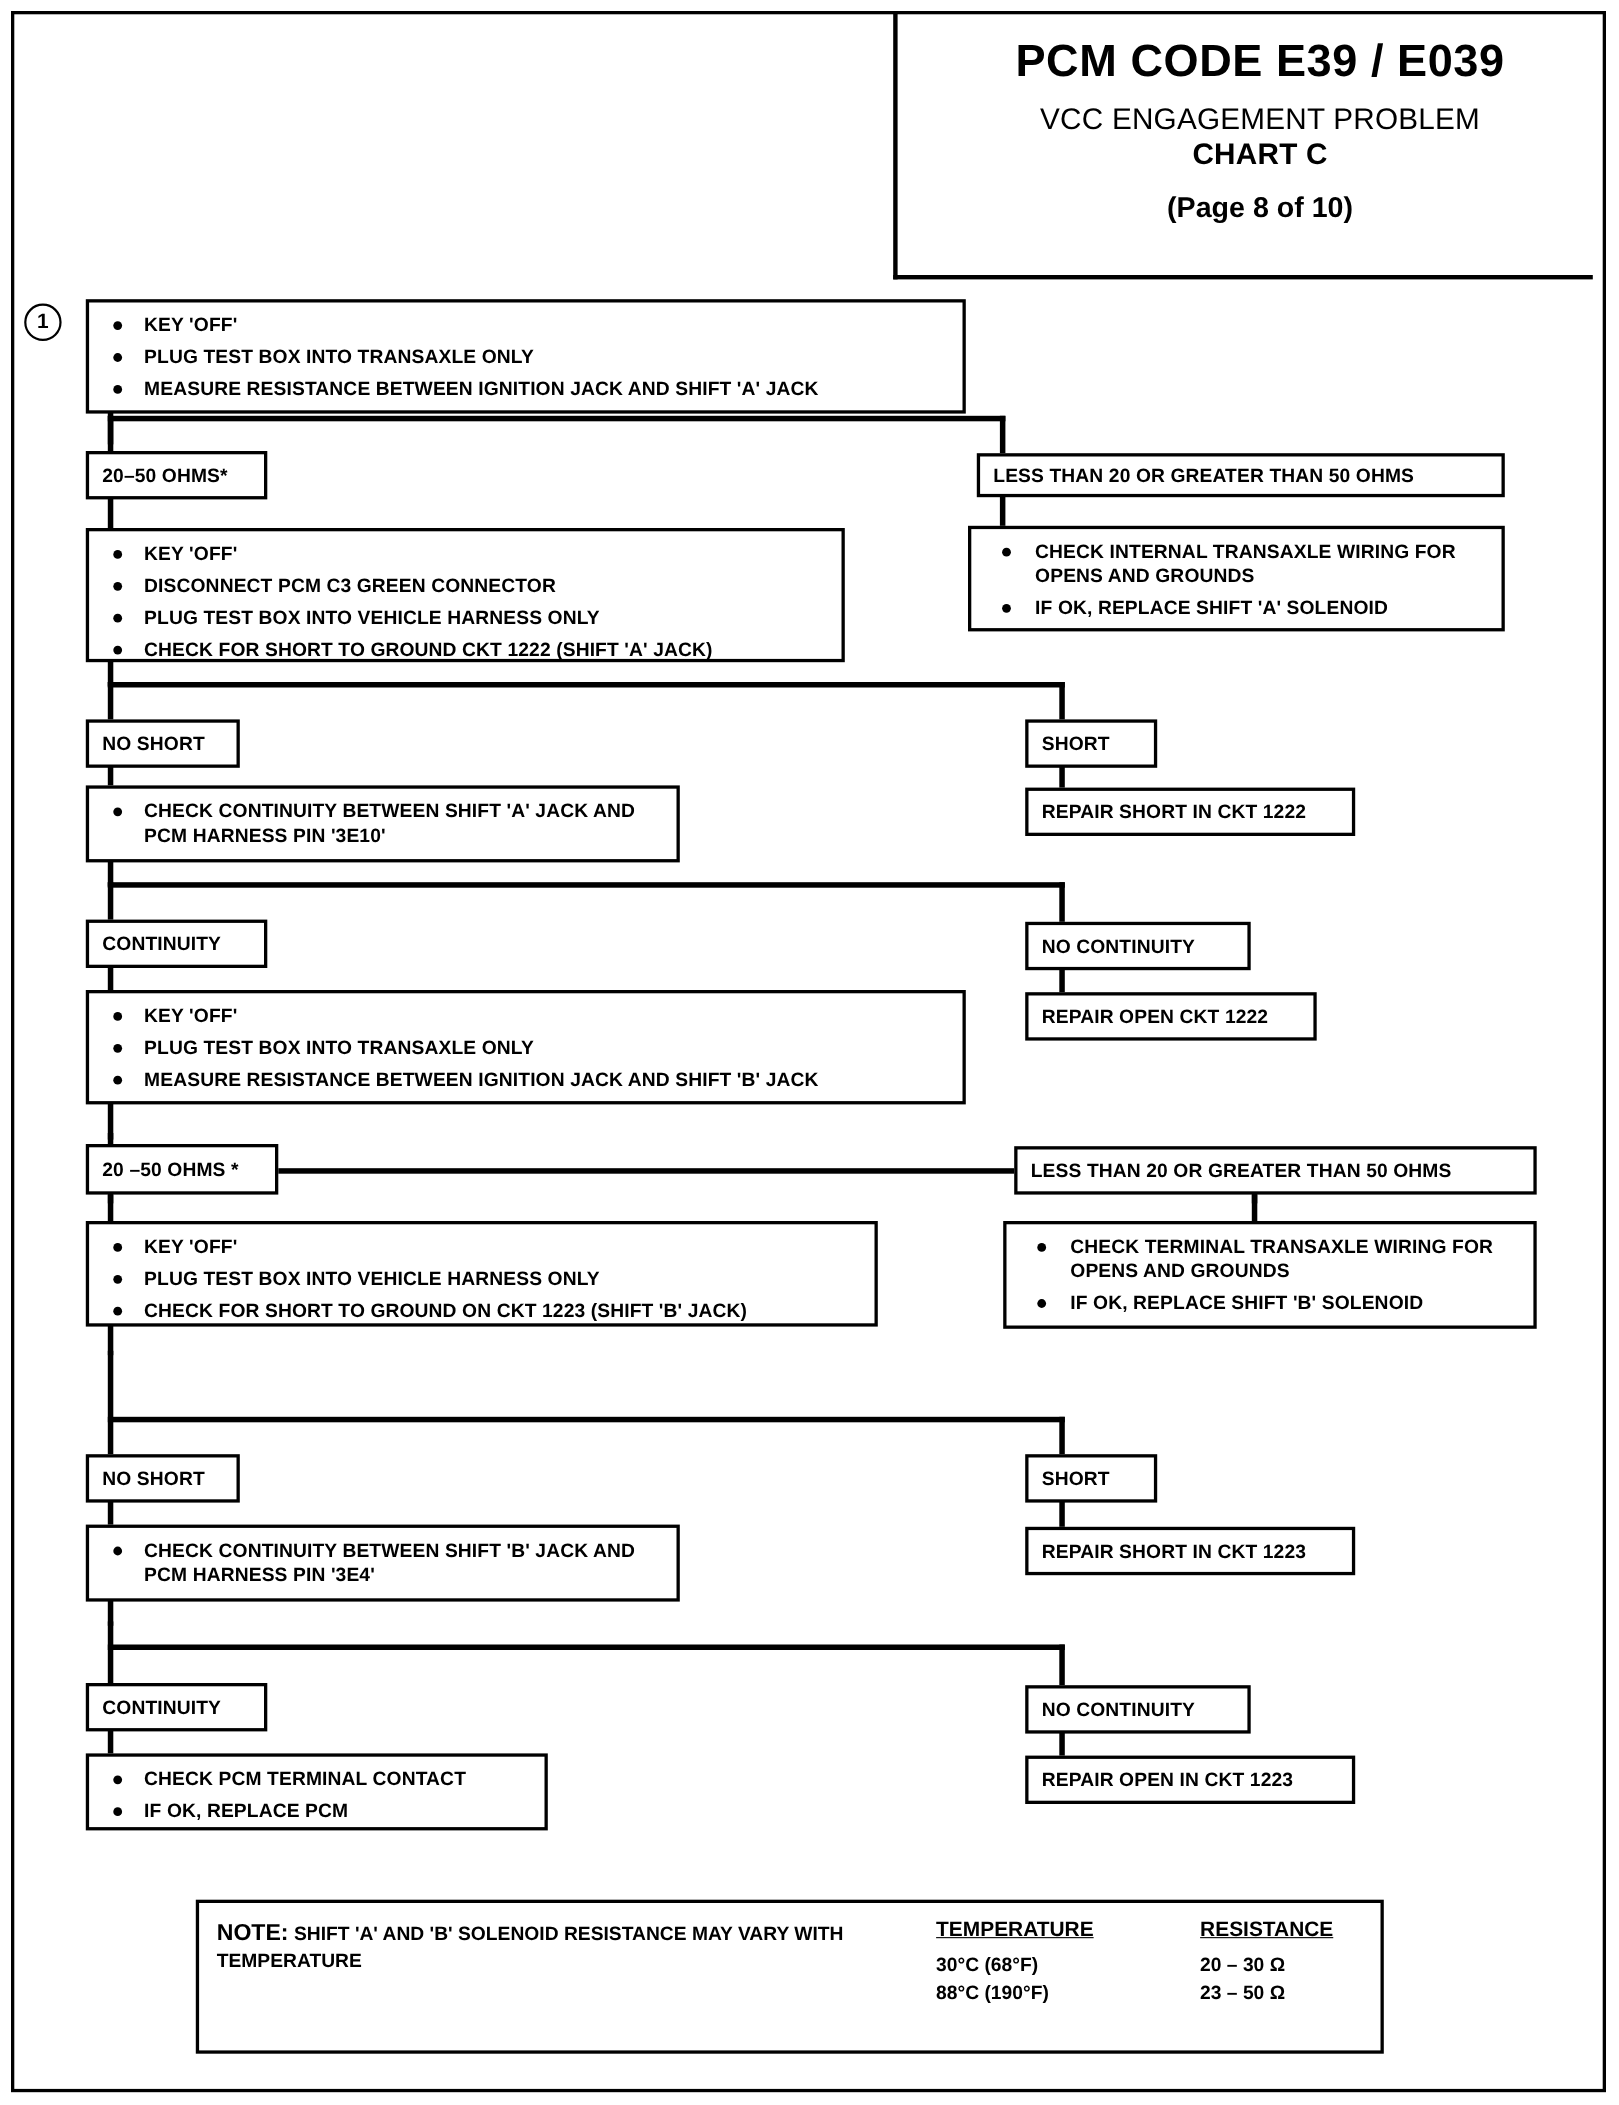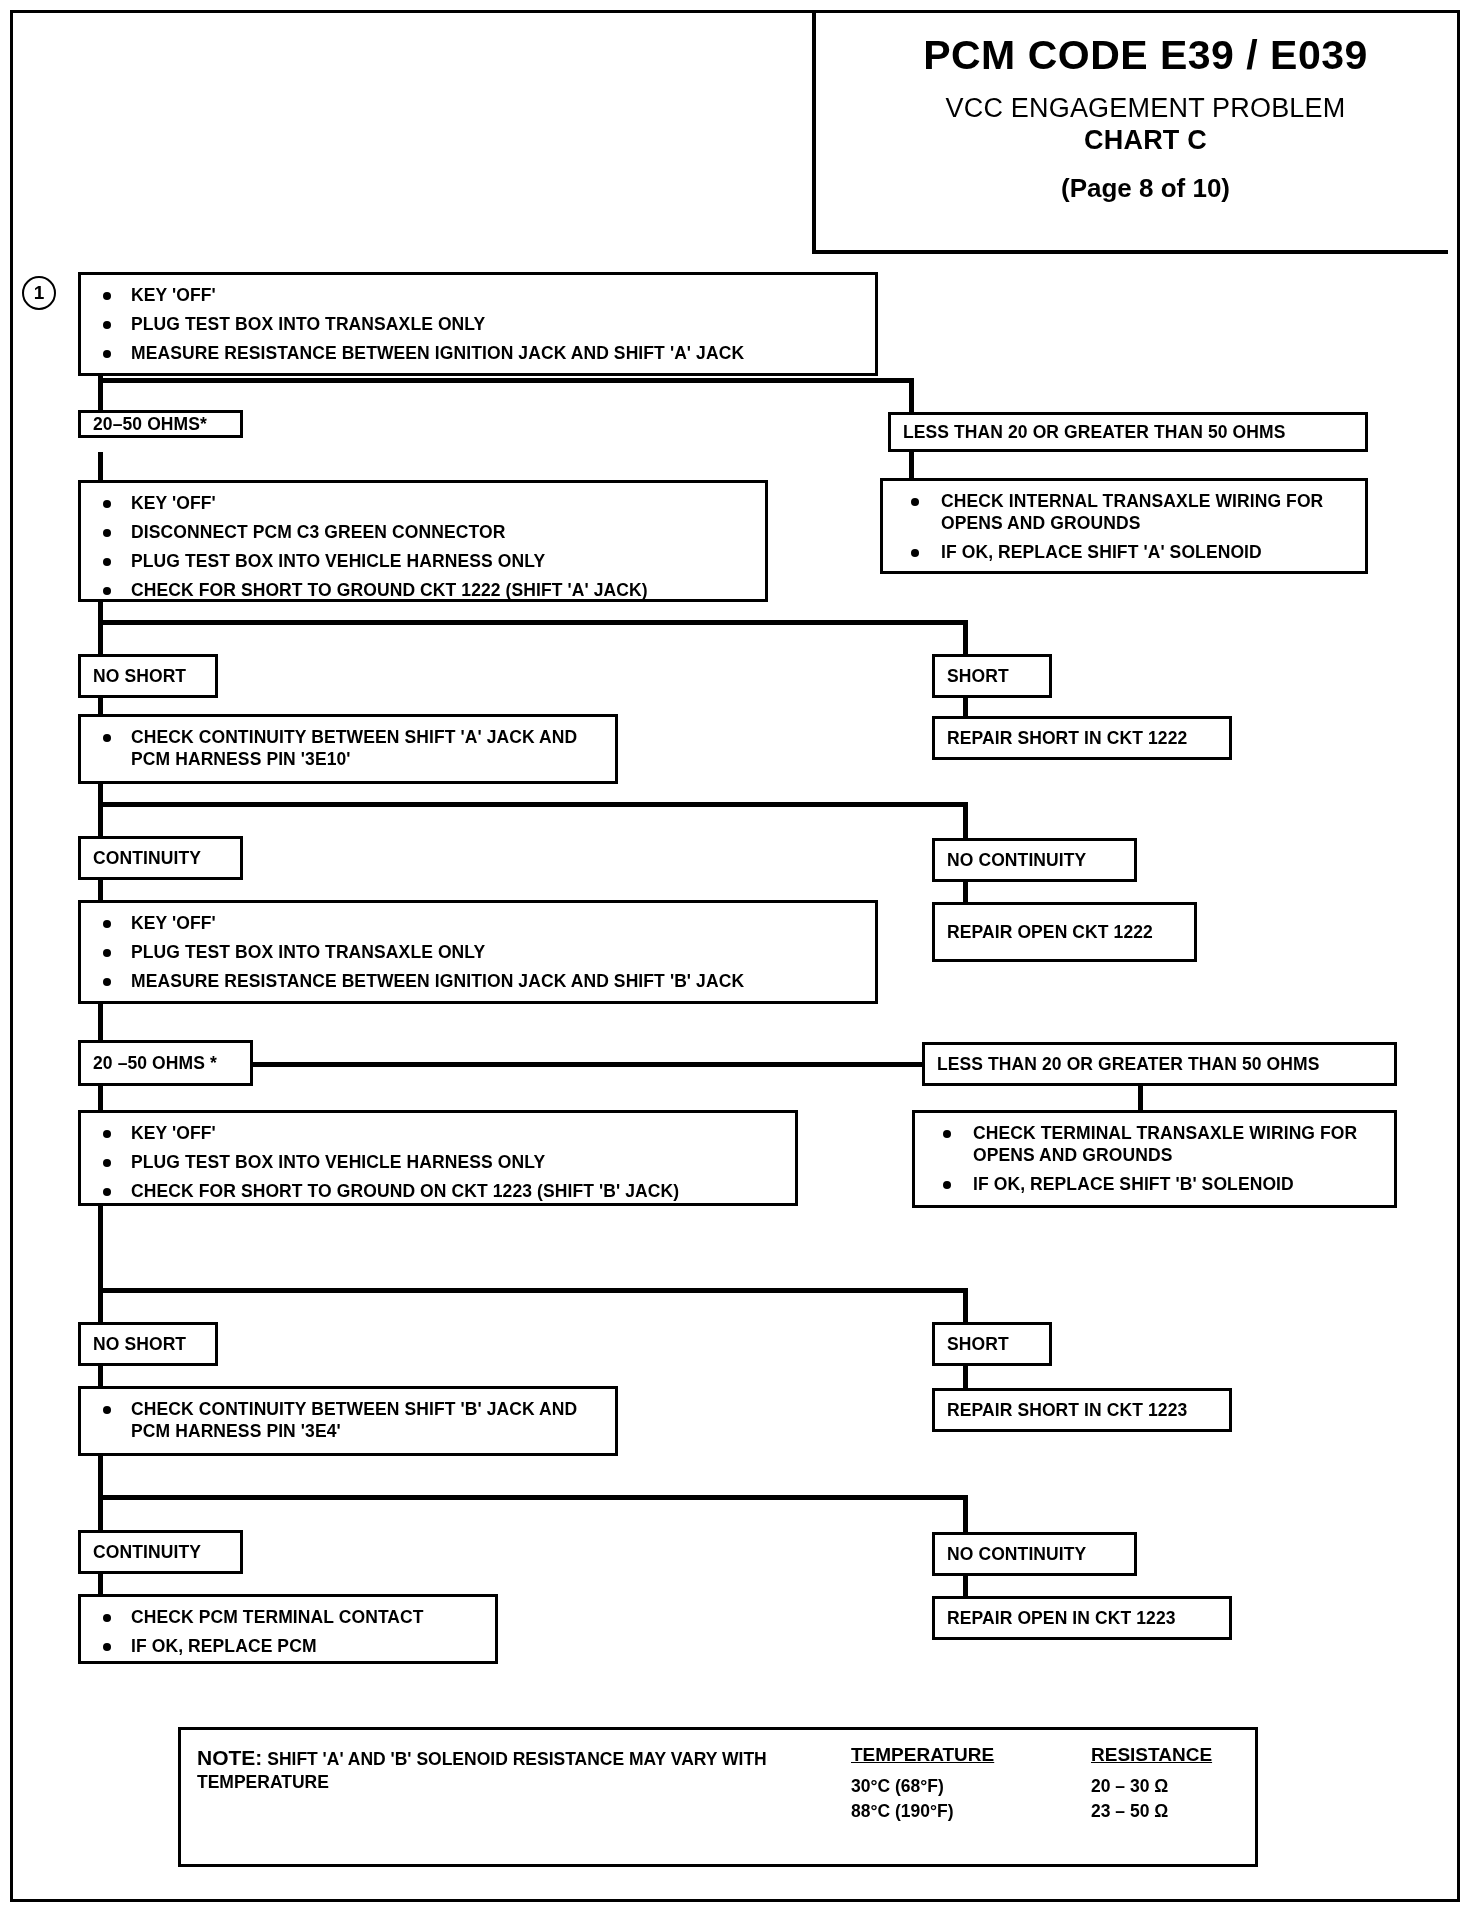--- a/index.html
+++ b/index.html
@@ -172,21 +172,21 @@
       <li><span class="bullet"></span><span>PLUG TEST BOX INTO TRANSAXLE ONLY</span></li>
       <li><span class="bullet"></span><span>MEASURE RESISTANCE BETWEEN  IGNITION JACK AND SHIFT 'A' JACK</span></li>
     </ul>
   </div>
 
   <div class="vline" style="left:98px; top:374px; height:30px;"></div>
   <div class="hline" style="left:98px; top:378px; width:816px;"></div>
   <div class="vline" style="left:909px; top:378px; height:36px;"></div>
   <div class="vline" style="left:98px; top:378px; height:36px;"></div>
 
-  <div class="box label-box" style="left:78px; top:410px; width:165px; height:28px;">20–50 OHMS*</div>
+  <div class="box label-box" style="left:78px; top:410px; width:165px; height:44px;">20–50 OHMS*</div>
 
   <div class="box label-box" style="left:888px; top:412px; width:480px; height:40px;">LESS THAN 20 OR GREATER THAN 50 OHMS</div>
 
   <div class="vline" style="left:98px; top:452px; height:32px;"></div>
   <div class="vline" style="left:909px; top:450px; height:32px;"></div>
 
   <div class="box list-box" style="left:78px; top:480px; width:690px; height:122px;">
     <ul class="blist">
       <li><span class="bullet"></span><span>KEY  'OFF'</span></li>
       <li><span class="bullet"></span><span>DISCONNECT PCM C3 GREEN CONNECTOR</span></li>
@@ -235,21 +235,21 @@
   <div class="vline" style="left:963px; top:880px; height:24px;"></div>
 
   <div class="box list-box" style="left:78px; top:900px; width:800px; height:104px;">
     <ul class="blist">
       <li><span class="bullet"></span><span>KEY 'OFF'</span></li>
       <li><span class="bullet"></span><span>PLUG TEST BOX INTO TRANSAXLE ONLY</span></li>
       <li><span class="bullet"></span><span>MEASURE RESISTANCE BETWEEN IGNITION JACK AND SHIFT 'B' JACK</span></li>
     </ul>
   </div>
 
-  <div class="box label-box" style="left:932px; top:902px; width:265px; height:60px;">REPAIR OPEN CKT 1222</div>
+  <div class="box label-box" style="left:932px; top:902px; width:265px; height:44px;">REPAIR OPEN CKT 1222</div>
 
   <div class="vline" style="left:98px; top:1002px; height:34px;"></div>
   <div class="hline" style="left:98px; top:1062px; width:1045px;"></div>
   <div class="vline" style="left:1138px; top:1062px; height:32px;"></div>
   <div class="vline" style="left:98px; top:1030px; height:64px;"></div>
 
   <div class="box label-box" style="left:78px; top:1040px; width:175px; height:46px;">20 –50 OHMS *</div>
 
   <div class="box label-box" style="left:922px; top:1042px; width:475px; height:44px;">LESS THAN 20 OR GREATER THAN 50 OHMS</div>
 

